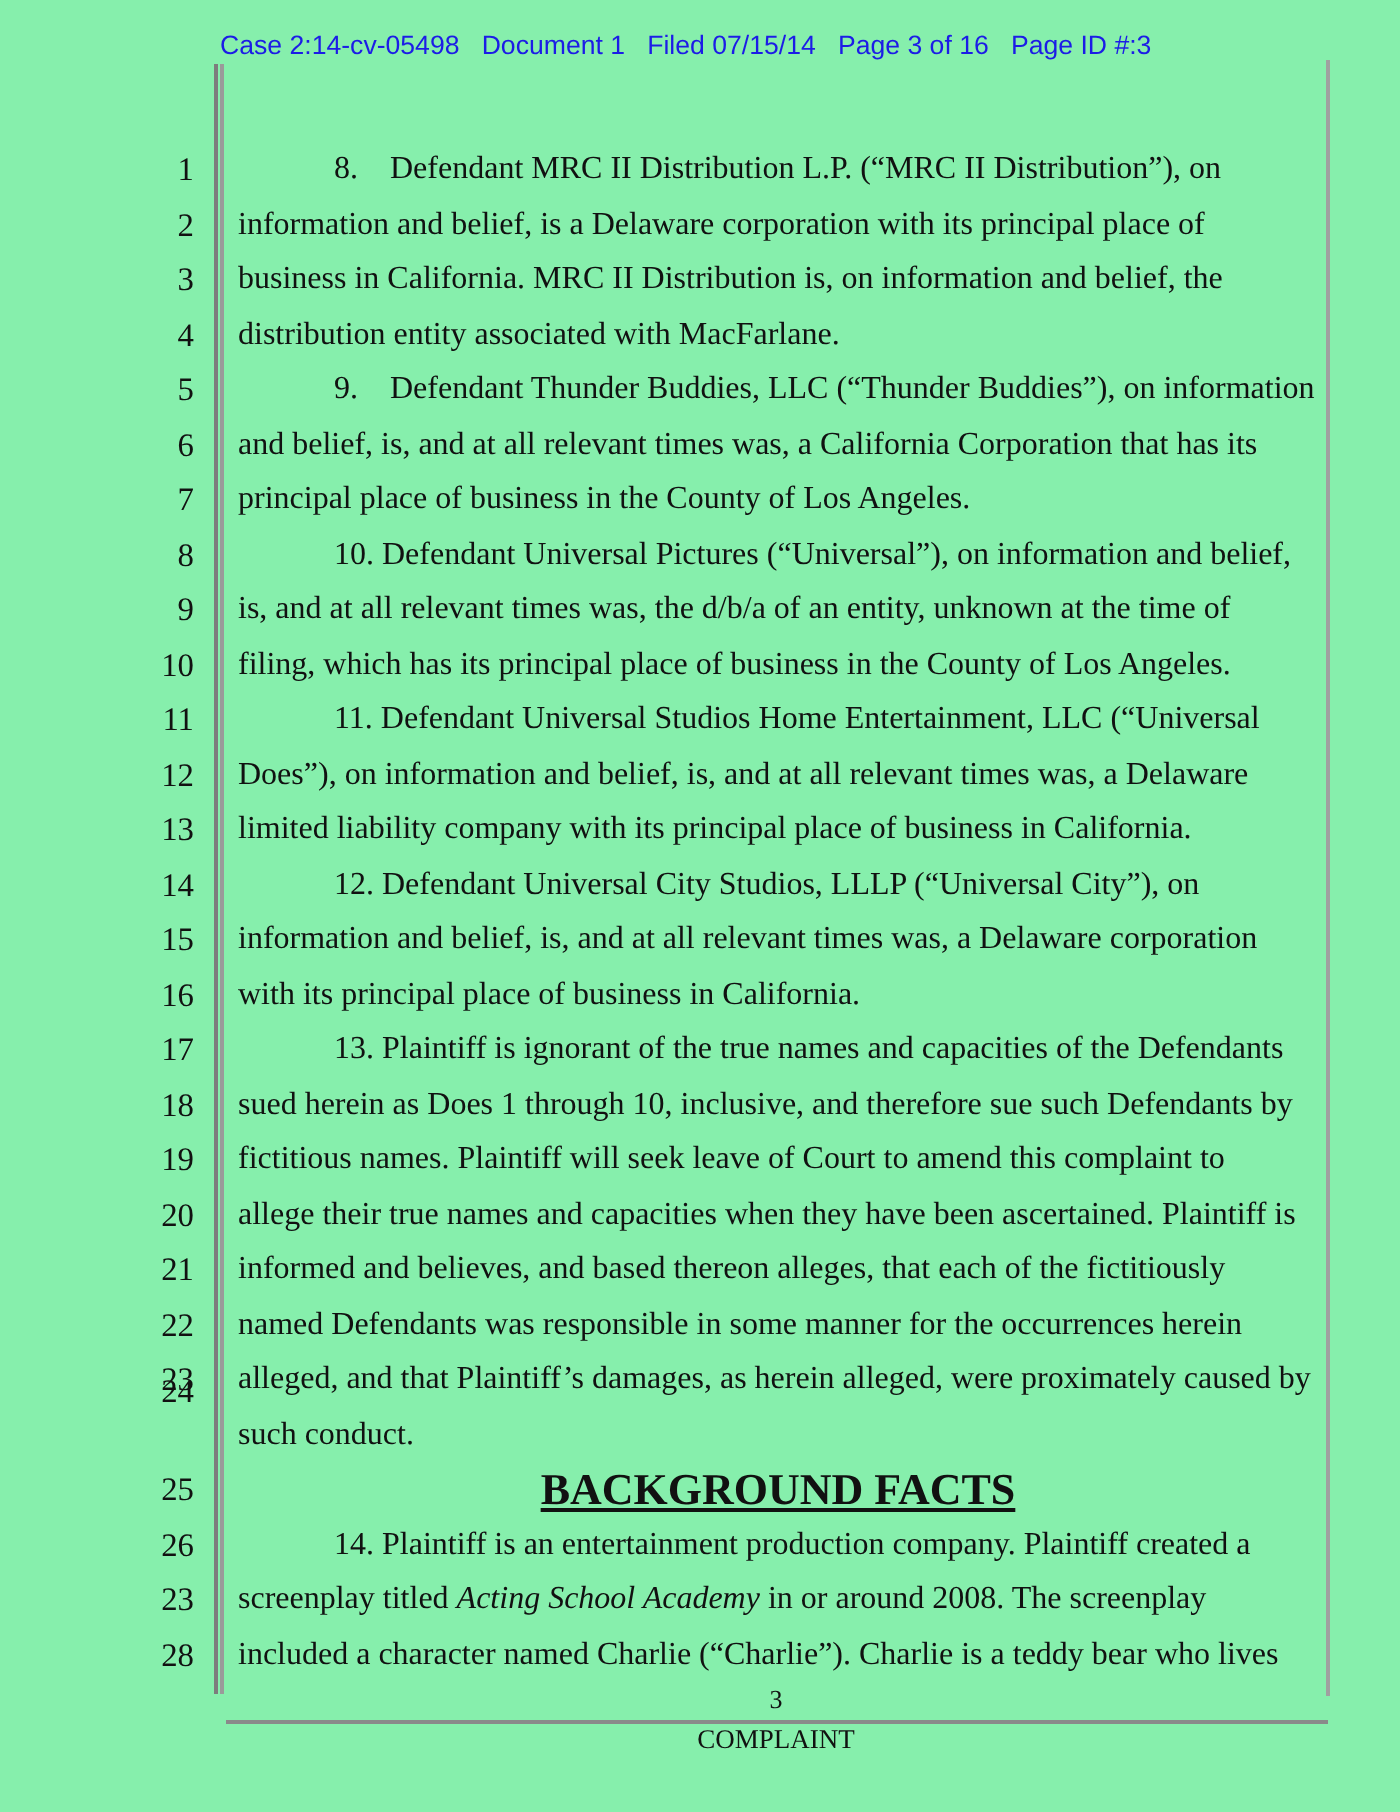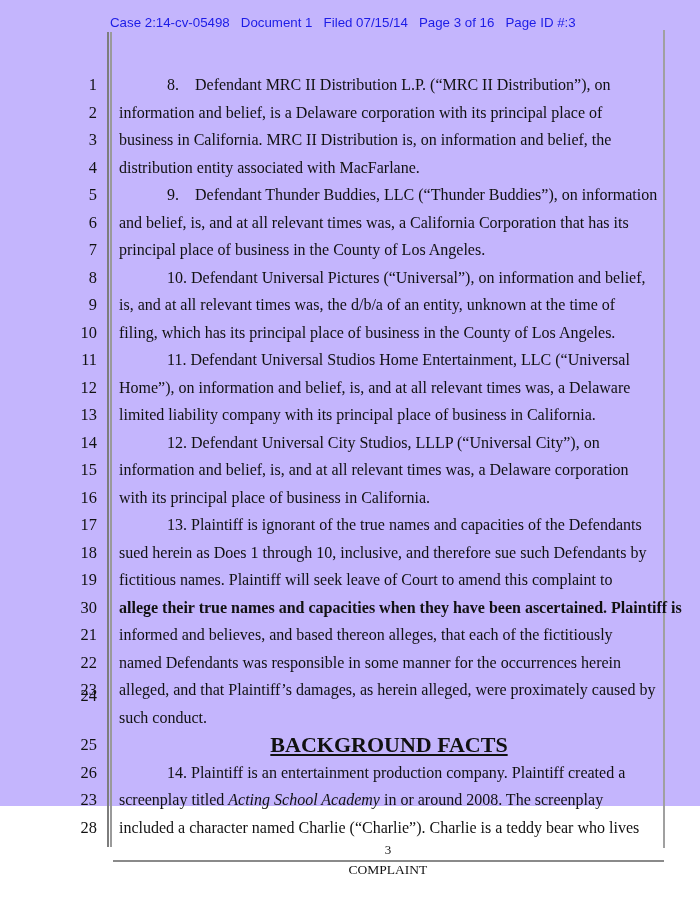--- a/index.html
+++ b/index.html
@@ -1,17 +1,17 @@
 <!DOCTYPE html>
 <html><head>
   <meta charset="utf-8">
   <style>
     html, body { margin: 0; padding: 0; background: #ffffff; }
     body { width: 700px; height: 906px; position: relative; overflow: hidden; }
-    .page { position: absolute; left: 0; top: 0; width: 700px; height: 806px; background: #c4b5fd; }
+    .page { position: absolute; left: 0; top: 0; width: 700px; height: 906px; background: #86efac; }
     .header {
       position: absolute; left: 110px; top: 15px;
       font-family: "Liberation Sans", sans-serif; font-size: 13.3px; color: #1c1ce6;
       white-space: pre; letter-spacing: 0px;
     }
     .vline-l1 { position: absolute; left: 107px; top: 32px; width: 2px; height: 815px; background: #7d7d7d; }
     .vline-l2 { position: absolute; left: 110px; top: 32px; width: 1.5px; height: 815px; background: #9a9a9a; }
     .vline-r { position: absolute; left: 663px; top: 30px; width: 2px; height: 818px; background: #a0a0a0; }
     .linenums { position: absolute; left: 60px; top: 75px; width: 37px; }
     .ln {
@@ -63,21 +63,21 @@
       <div class="ln" style="top: 247.5px;">10</div>
       <div class="ln" style="top: 275px;">11</div>
       <div class="ln" style="top: 302.5px;">12</div>
       <div class="ln" style="top: 330px;">13</div>
       <div class="ln" style="top: 357.5px;">14</div>
       <div class="ln" style="top: 385px;">15</div>
       <div class="ln" style="top: 412.5px;">16</div>
       <div class="ln" style="top: 440px;">17</div>
       <div class="ln" style="top: 467.5px;">18</div>
       <div class="ln" style="top: 495px;">19</div>
-      <div class="ln" style="top: 522.5px;">30</div>
+      <div class="ln" style="top: 522.5px;">20</div>
       <div class="ln" style="top: 550px;">21</div>
       <div class="ln" style="top: 577.5px;">22</div>
       <div class="ln" style="top: 605px;">23</div>
       <div class="ln" style="top: 599px; margin-top: 12px;">24</div>
       <div class="ln" style="top: 660px;">25</div>
       <div class="ln" style="top: 687.5px;">26</div>
       <div class="ln" style="top: 715px;">23</div>
       <div class="ln" style="top: 742.5px;">28</div>
     </div>
 
@@ -88,29 +88,29 @@
       <div class="tl" style="top: 27.5px;">information and belief, is a Delaware corporation with its principal place of</div>
       <div class="tl" style="top: 55px; text-align: right;">business in California.  MRC II Distribution is, on information and belief, the</div>
       <div class="tl" style="top: 82.5px;">distribution entity associated with MacFarlane.</div>
       <div class="tl indent" style="top: 110px;">9.&nbsp;&nbsp;&nbsp;&nbsp;Defendant Thunder Buddies, LLC (“Thunder Buddies”), on information</div>
       <div class="tl" style="top: 137.5px;">and belief, is, and at all relevant times was, a California Corporation that has its</div>
       <div class="tl" style="top: 165px;">principal place of business in the County of Los Angeles.</div>
       <div class="tl indent" style="top: 192.5px;">10.  Defendant Universal Pictures (“Universal”), on information and belief,</div>
       <div class="tl" style="top: 220px;">is, and at all relevant times was, the d/b/a of an entity, unknown at the time of</div>
       <div class="tl" style="top: 247.5px;">filing, which has its principal place of business in the County of Los Angeles.</div>
       <div class="tl indent" style="top: 275px;">11.  Defendant Universal Studios Home Entertainment, LLC (“Universal</div>
-      <div class="tl" style="top: 302.5px;">Home”), on information and belief, is, and at all relevant times was, a Delaware</div>
+      <div class="tl" style="top: 302.5px;">Does”), on information and belief, is, and at all relevant times was, a Delaware</div>
       <div class="tl" style="top: 330px;">limited liability company with its principal place of business in California.</div>
       <div class="tl indent" style="top: 357.5px;">12.  Defendant Universal City Studios, LLLP (“Universal City”), on</div>
       <div class="tl" style="top: 385px;">information and belief, is, and at all relevant times was, a Delaware corporation</div>
       <div class="tl" style="top: 412.5px;">with its principal place of business in California.</div>
       <div class="tl indent" style="top: 440px;">13.  Plaintiff is ignorant of the true names and capacities of the Defendants</div>
       <div class="tl" style="top: 467.5px;">sued herein as Does 1 through 10, inclusive, and therefore sue such Defendants by</div>
       <div class="tl" style="top: 495px;">fictitious names.  Plaintiff will seek leave of Court to amend this complaint to</div>
-      <div class="tl" style="top: 522.5px; font-weight: bold;">allege their true names and capacities when they have been ascertained.  Plaintiff is</div>
+      <div class="tl" style="top: 522.5px;">allege their true names and capacities when they have been ascertained.  Plaintiff is</div>
       <div class="tl" style="top: 550px;">informed and believes, and based thereon alleges, that each of the fictitiously</div>
       <div class="tl" style="top: 577.5px;">named Defendants was responsible in some manner for the occurrences herein</div>
       <div class="tl" style="top: 605px;">alleged, and that Plaintiff’s damages, as herein alleged, were proximately caused by</div>
       <div class="tl" style="top: 632.5px;">such conduct.</div>
       <div class="tl indent" style="top: 687.5px;">14.  Plaintiff is an entertainment production company.  Plaintiff created a</div>
       <div class="tl" style="top: 742.5px;">included a character named Charlie (“Charlie”).  Charlie is a teddy bear who lives</div>
     </div>
 
   <div class="footer-num">3</div>
   <div class="footer-rule"></div>

